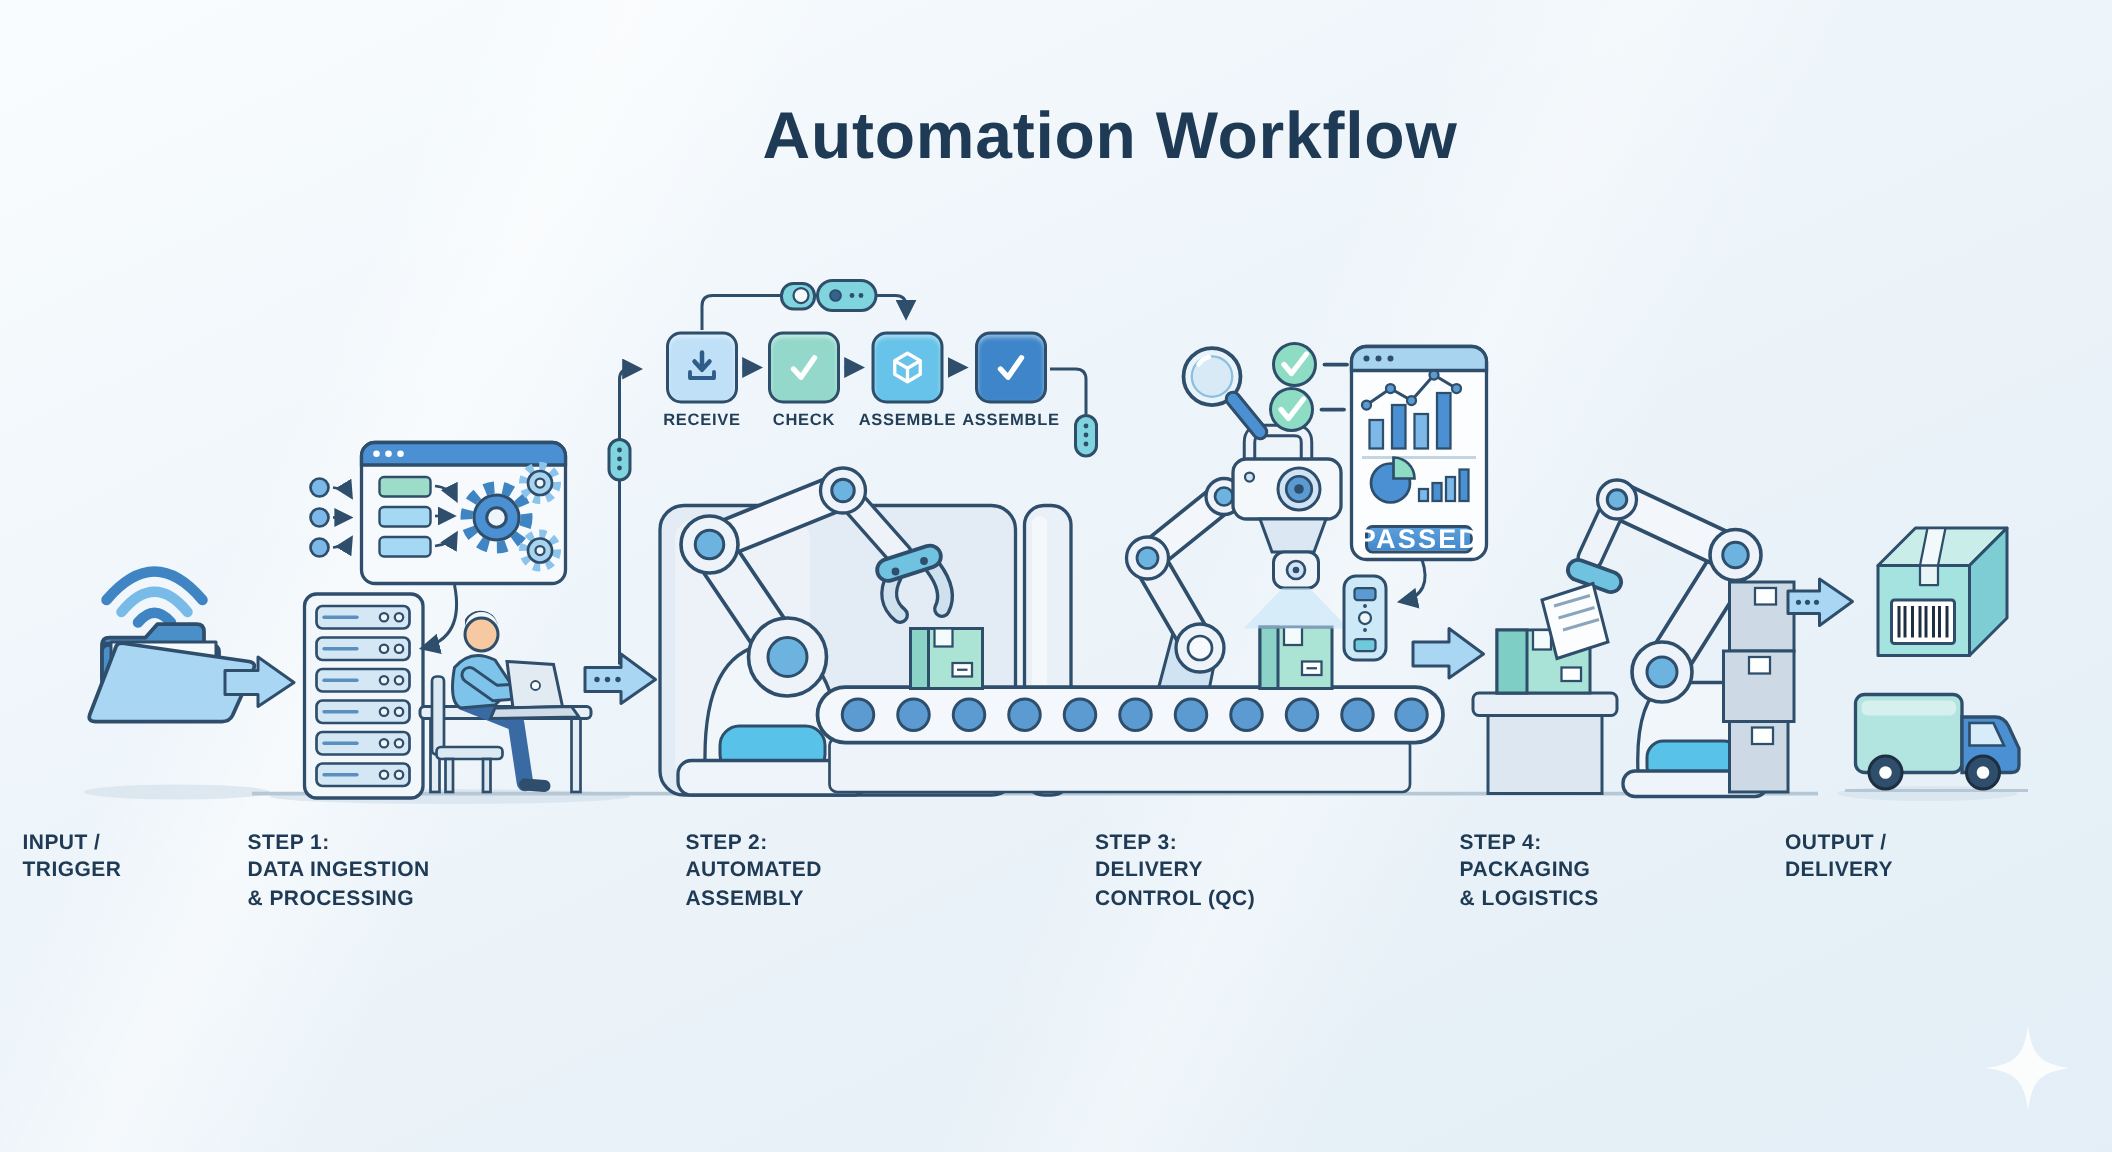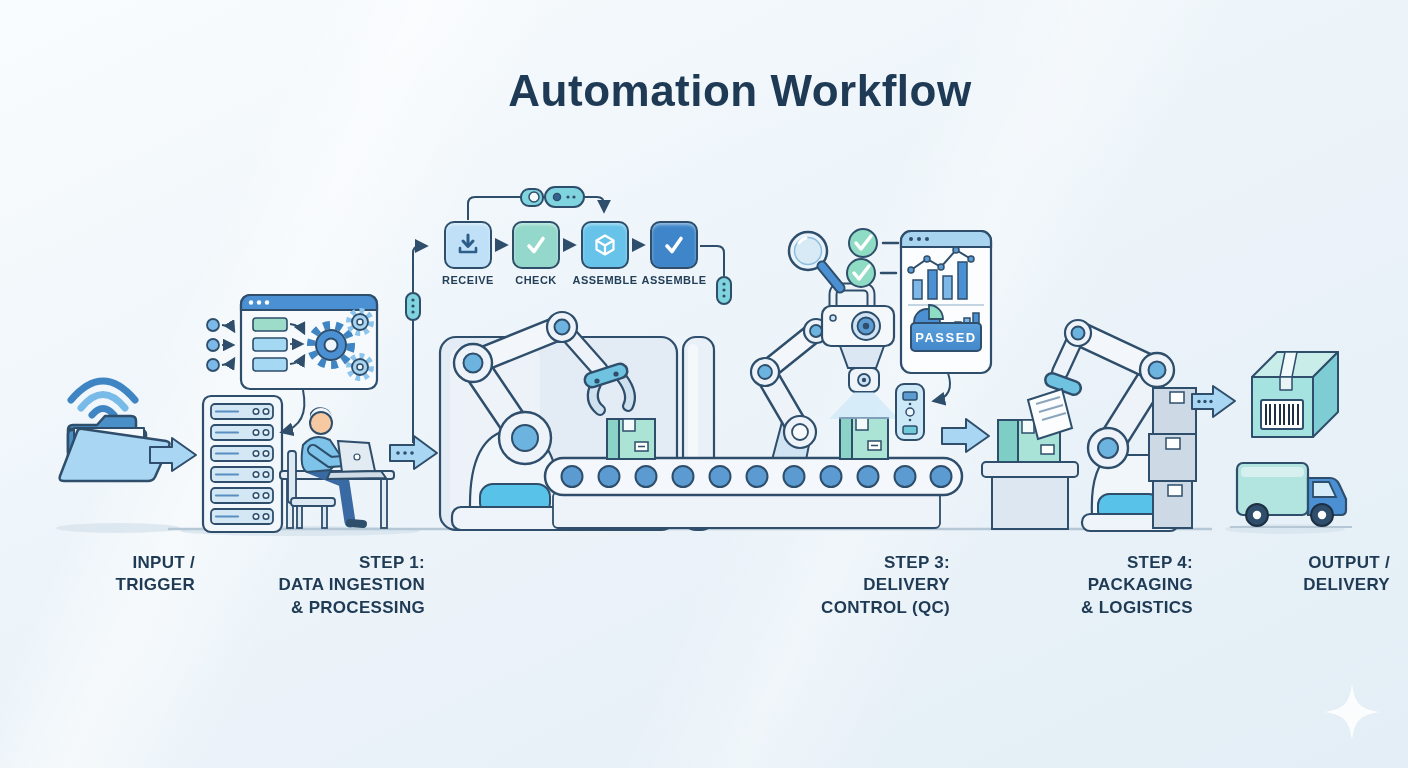--- a/index.html
+++ b/index.html
@@ -13,22 +13,22 @@
     background:
       linear-gradient(115deg,transparent 18%,rgba(255,255,255,.5) 24%,transparent 32%),
       linear-gradient(115deg,transparent 55%,rgba(255,255,255,.35) 62%,transparent 70%);
   }
   .scene{position:absolute;left:0;top:0;}
   .title{
     position:absolute;left:0;top:66px;width:1408px;text-align:center;
     font-size:44px;font-weight:bold;color:#1e3a54;letter-spacing:.5px;padding-left:36px;
   }
   .stage-label{
-    position:absolute;top:552px;text-align:right;white-space:pre-line;
-    font-size:17px;font-weight:bold;color:#1e3a54;line-height:1.32;letter-spacing:.3px;
+    position:absolute;top:552px;text-align:left;white-space:pre-line;
+    font-size:14px;font-weight:bold;color:#1e3a54;line-height:1.32;letter-spacing:.3px;
   }
   .sl-input{left:15px;width:180px;}
   .sl-1{left:165px;width:260px;}
   .sl-2{left:457px;width:220px;}
   .sl-3{left:730px;width:220px;}
   .sl-4{left:973px;width:220px;}
   .sl-out{left:1190px;width:200px;}
   .mini-step{position:absolute;top:221px;width:48px;height:48px;border-radius:19px;}
   .mini-box{
     width:48px;height:48px;border:2px solid #2e4e6b;border-radius:10px;
@@ -38,25 +38,25 @@
   .mini-receive .mini-box{background:#bfe0f7;}
   .mini-check .mini-box{background:#93d8ca;}
   .mini-assemble .mini-box{background:#67c3e9;}
   .mini-validate .mini-box{background:#3e86c9;}
   .mini-label{
     position:absolute;top:53px;left:50%;transform:translateX(-50%);
     width:96px;text-align:center;white-space:nowrap;
     font-size:11px;font-weight:bold;color:#233f58;letter-spacing:.5px;
   }
   .passed-badge{
-    position:absolute;left:910px;top:322px;width:72px;height:30px;
+    position:absolute;left:910px;top:350px;width:72px;height:19px;
     background:linear-gradient(180deg,#5b9fda,#4288cb);
     border:2px solid #2e4e6b;border-radius:5px;box-sizing:border-box;
     display:flex;align-items:center;justify-content:center;
-    font-size:13px;font-weight:bold;color:#ffffff;letter-spacing:1.5px;
+    font-size:18px;font-weight:bold;color:#ffffff;letter-spacing:1.5px;
   }
 </style>
 </head>
 <body>
 
 <div class="canvas">
 
   <svg class="scene" width="1408" height="768" viewBox="0 0 1408 768">
     <defs>
       <marker id="ah" viewBox="0 0 10 10" refX="8" refY="5" markerWidth="7" markerHeight="7" orient="auto-start-reverse">
@@ -524,20 +524,23 @@
     <div class="mini-label">ASSEMBLE</div>
   </div>
 
   <div class="passed-badge">PASSED</div>
 
   <div class="stage-label sl-input">INPUT /
 TRIGGER</div>
   <div class="stage-label sl-1">STEP 1:
 DATA INGESTION
 &amp; PROCESSING</div>
+  <div class="stage-label sl-2">STEP 2:
+AUTOMATED
+ASSEMBLY</div>
   <div class="stage-label sl-3">STEP 3:
 DELIVERY
 CONTROL (QC)</div>
   <div class="stage-label sl-4">STEP 4:
 PACKAGING
 &amp; LOGISTICS</div>
   <div class="stage-label sl-out">OUTPUT /
 DELIVERY</div>
 
 </div>

